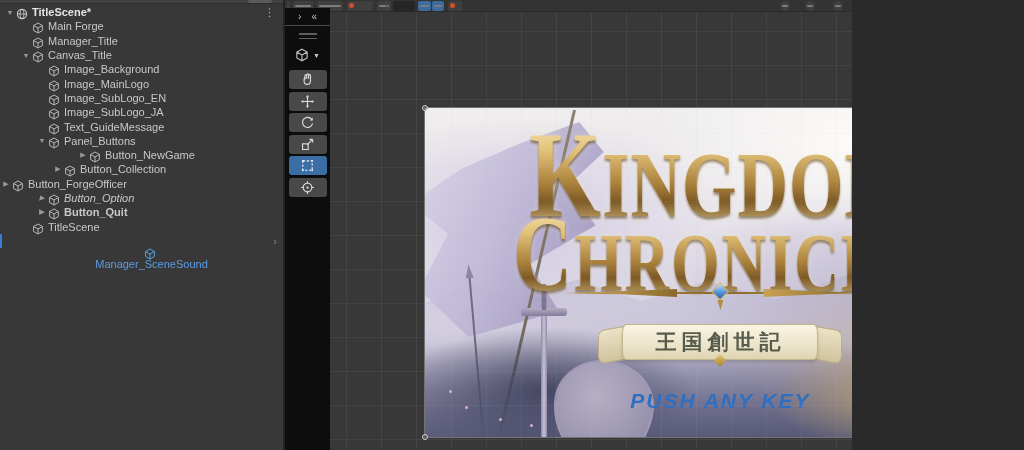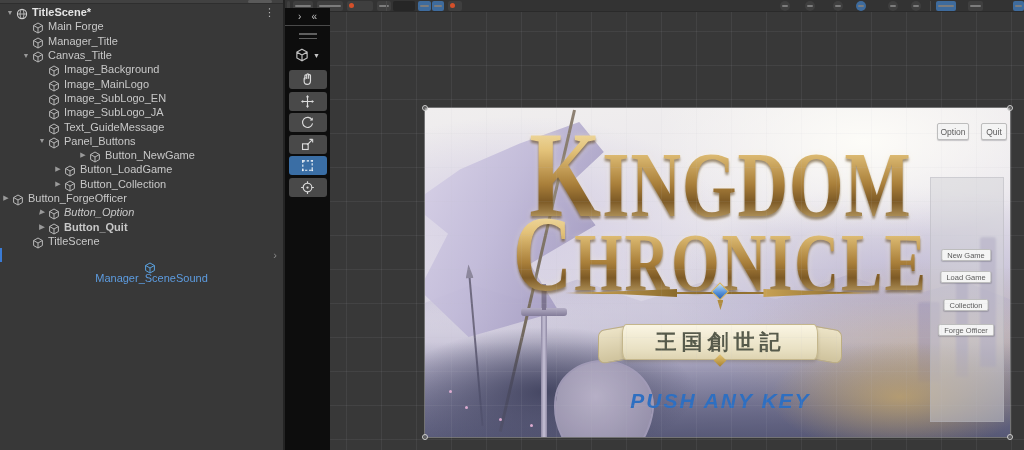--- a/index.html
+++ b/index.html
@@ -1,18 +1,18 @@
 <!DOCTYPE html>
 <html><head>
 <meta charset="utf-8">
 <style>
   * { margin:0; padding:0; box-sizing:border-box; }
   html,body { background:#2a2a2a; }
   body { font-family:"Liberation Sans", sans-serif; }
-  #root { position:relative; width:1024px; height:450px; background:#14b8a6; overflow:hidden; }
+  #root { position:relative; width:852px; height:450px; background:#14b8a6; overflow:hidden; }
 
   
   .hierarchy { position:absolute; left:0; top:0; width:283px; height:450px; background:#383838; }
   .hier-topstrip { position:absolute; left:0; top:0; width:283px; height:4px; background:#414141; border-bottom:1px solid #2e2e2e; }
   .hier-topstrip .thumb { position:absolute; right:11px; top:0; width:24px; height:3px; background:#5a5a5a; border-radius:2px; }
   .hier-rows { position:absolute; left:0; top:5px; width:283px; }
   .hrow { position:relative; display:flex; align-items:center; height:14.3px; white-space:nowrap; }
   .hrow .arrow { display:inline-block; width:12px; text-align:center; font-size:7px; color:#9a9a9a; flex:0 0 12px; }
   .hrow .obj-icon { display:inline-block; width:12px; height:12px; margin-right:4px; flex:0 0 12px; }
   .hrow .lbl { font-size:11px; color:#c8c8c8; }
@@ -224,27 +224,20 @@
     <span class="obj-icon"><svg width="12" height="12" viewBox="0 0 12 12">
                 <path d="M6 1 L10.4 3.5 V8.5 L6 11 L1.6 8.5 V3.5 Z M1.6 3.5 L6 6 L10.4 3.5 M6 6 V11" fill="none" stroke="#b8b8b8" stroke-width="1"></path>
               </svg></span>
     <span class="lbl">Button_NewGame</span>
   </div>
           <div class="hrow" style="padding-left: 52px;">
     <span class="arrow">▶</span>
     <span class="obj-icon"><svg width="12" height="12" viewBox="0 0 12 12">
                 <path d="M6 1 L10.4 3.5 V8.5 L6 11 L1.6 8.5 V3.5 Z M1.6 3.5 L6 6 L10.4 3.5 M6 6 V11" fill="none" stroke="#b8b8b8" stroke-width="1"></path>
               </svg></span>
-    <span class="lbl">Button_LoadGame</span>
-  </div>
-          <div class="hrow" style="padding-left: 52px;">
-    <span class="arrow">▶</span>
-    <span class="obj-icon"><svg width="12" height="12" viewBox="0 0 12 12">
-                <path d="M6 1 L10.4 3.5 V8.5 L6 11 L1.6 8.5 V3.5 Z M1.6 3.5 L6 6 L10.4 3.5 M6 6 V11" fill="none" stroke="#b8b8b8" stroke-width="1"></path>
-              </svg></span>
     <span class="lbl">Button_Collection</span>
   </div>
           <div class="hrow" style="">
     <span class="arrow">▶</span>
     <span class="obj-icon"><svg width="12" height="12" viewBox="0 0 12 12">
                 <path d="M6 1 L10.4 3.5 V8.5 L6 11 L1.6 8.5 V3.5 Z M1.6 3.5 L6 6 L10.4 3.5 M6 6 V11" fill="none" stroke="#b8b8b8" stroke-width="1"></path>
               </svg></span>
     <span class="lbl">Button_ForgeOfficer</span>
   </div>
           <div class="hrow" style="padding-left: 36px; font-style: italic;">

